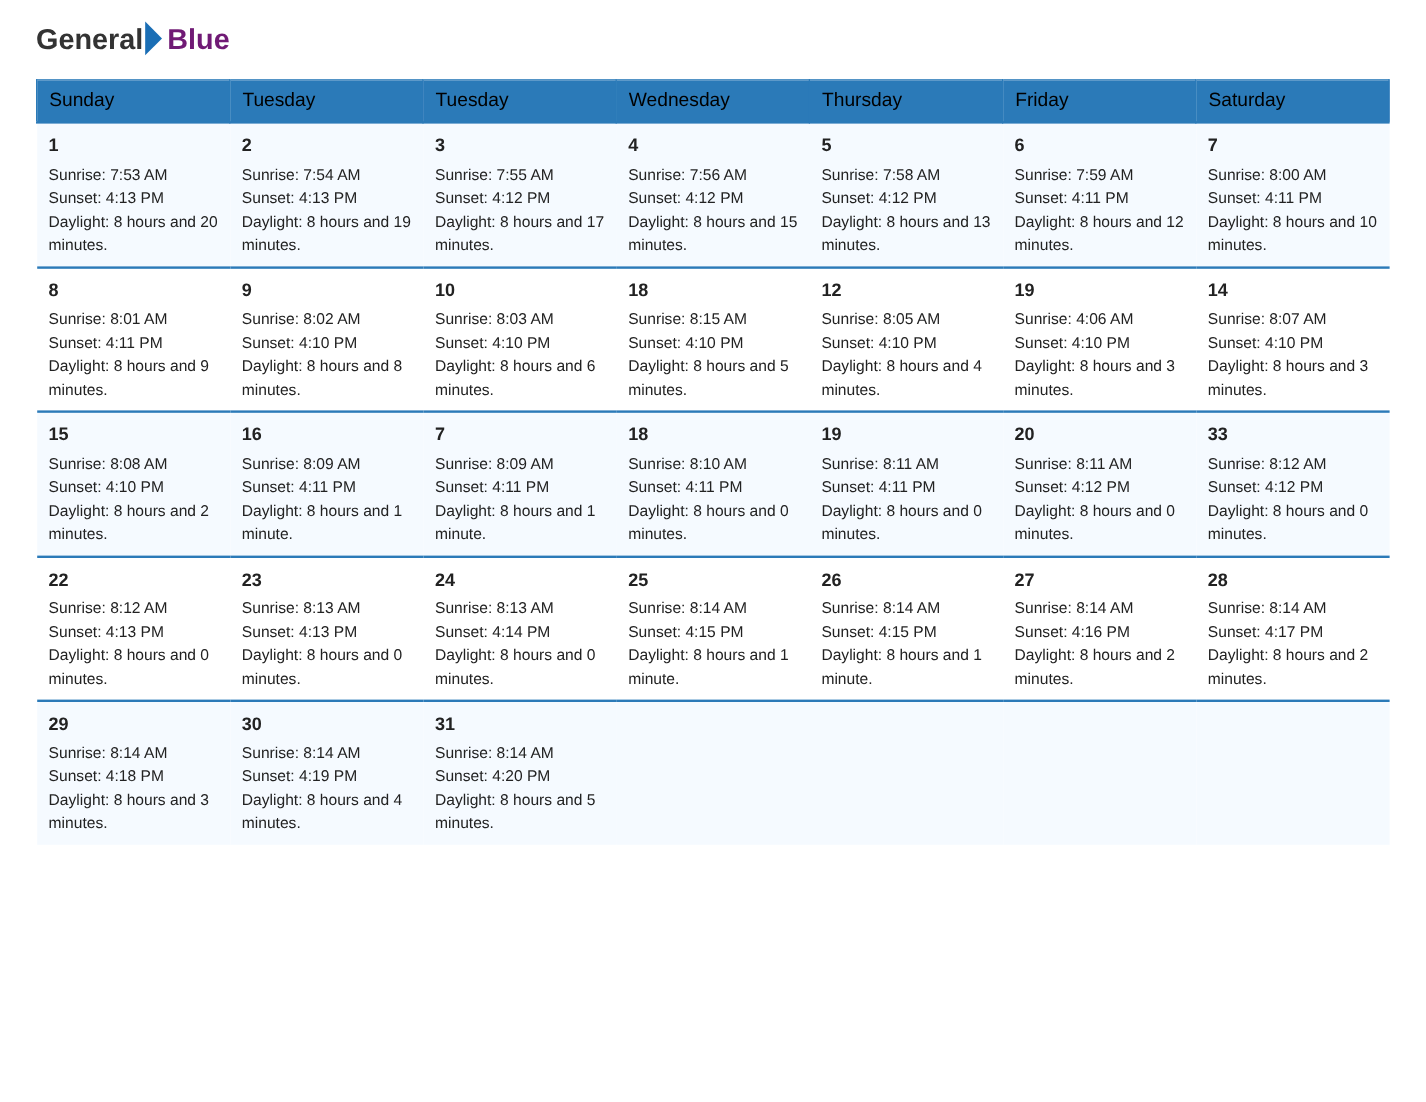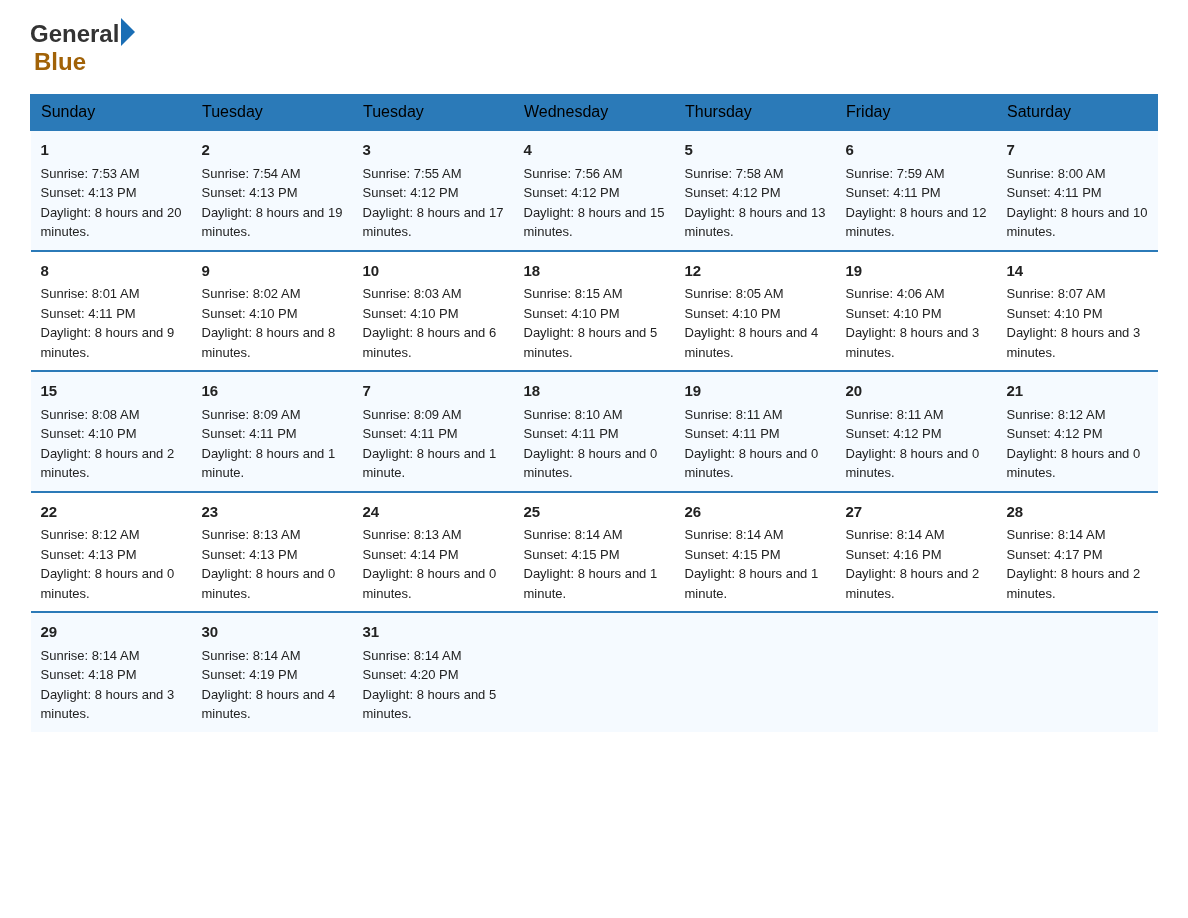--- a/index.html
+++ b/index.html
@@ -20,21 +20,20 @@
       width: 0;
       height: 0;
       border-left: 14px solid #1a6eb5;
       border-top: 14px solid transparent;
       border-bottom: 14px solid transparent;
       margin-left: 2px;
       margin-top: -4px;
     }
     .logo-wrapper {
       display: flex;
-      flex-direction: column;
     }
     .logo-line1 {
       display: flex;
       align-items: center;
     }
     .logo-line2 {
       display: flex;
       align-items: center;
       padding-left: 4px;
     }
@@ -99,21 +98,21 @@
 </head>
 <body>
 
 <div class="header">
   <div class="logo-wrapper">
     <div class="logo-line1">
       <span style="font-size:24px;font-weight:bold;color:#333;">General</span>
       <div class="logo-triangle"></div>
     </div>
     <div class="logo-line2">
-      <span style="font-size:24px;font-weight:bold;color:#a16207;">Blue</span>
+      <span style="font-size:24px;font-weight:bold;color:#701a75;">Blue</span>
     </div>
   </div>
   <div class="title-section">
     <div class="month-title"></div>
     <div class="location-title"></div>
   </div>
 </div>
 
 <table class="calendar-table">
   <thead>
@@ -247,21 +246,21 @@
         <span class="day-info">Sunset: 4:11 PM</span>
         <span class="day-info">Daylight: 8 hours and 0 minutes.</span>
       </td>
         <td>
         <span class="day-number">20</span>
         <span class="day-info">Sunrise: 8:11 AM</span>
         <span class="day-info">Sunset: 4:12 PM</span>
         <span class="day-info">Daylight: 8 hours and 0 minutes.</span>
       </td>
         <td>
-        <span class="day-number">21</span>
+        <span class="day-number">33</span>
         <span class="day-info">Sunrise: 8:12 AM</span>
         <span class="day-info">Sunset: 4:12 PM</span>
         <span class="day-info">Daylight: 8 hours and 0 minutes.</span>
       </td>
       </tr>
       <tr>
         <td>
         <span class="day-number">22</span>
         <span class="day-info">Sunrise: 8:12 AM</span>
         <span class="day-info">Sunset: 4:13 PM</span>

